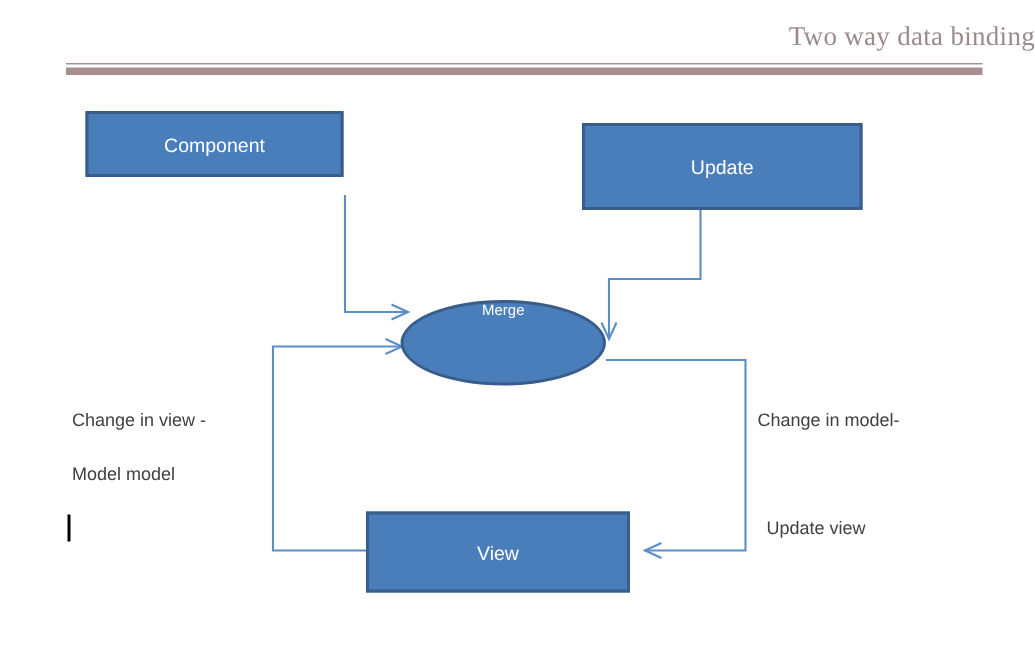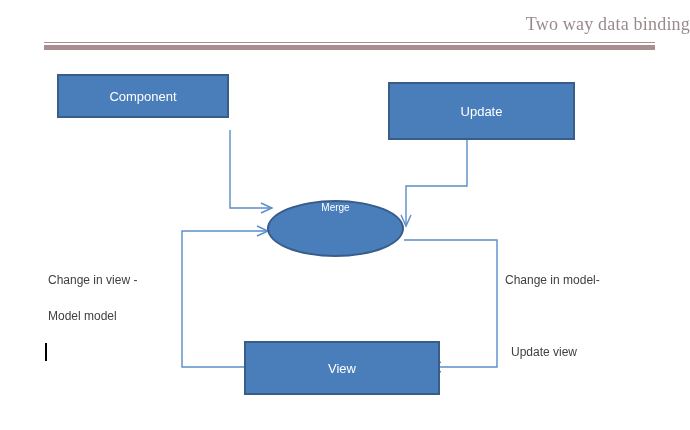--- a/index.html
+++ b/index.html
@@ -61,21 +61,21 @@
     border: 2px solid #385d8a;
     color: #ffffff;
     font-size: 13px;
     display: flex;
     align-items: center;
     justify-content: center;
     text-align: center;
   }
   #node-component { left: 57px;  top: 74px;  width: 172px; height: 44px; }
   #node-model     { left: 388px; top: 82px;  width: 187px; height: 58px; }
-  #node-view      { left: 244px; top: 341px; width: 196px; height: 54px; }
+  #node-view      { left: 244px; top: 341px; width: 176px; height: 54px; }
 
   #node-merge {
     position: absolute;
     left: 267px;
     top: 200px;
     width: 137px;
     height: 57px;
     box-sizing: border-box;
     background: #4a7ebb;
     border: 2px solid #385d8a;

